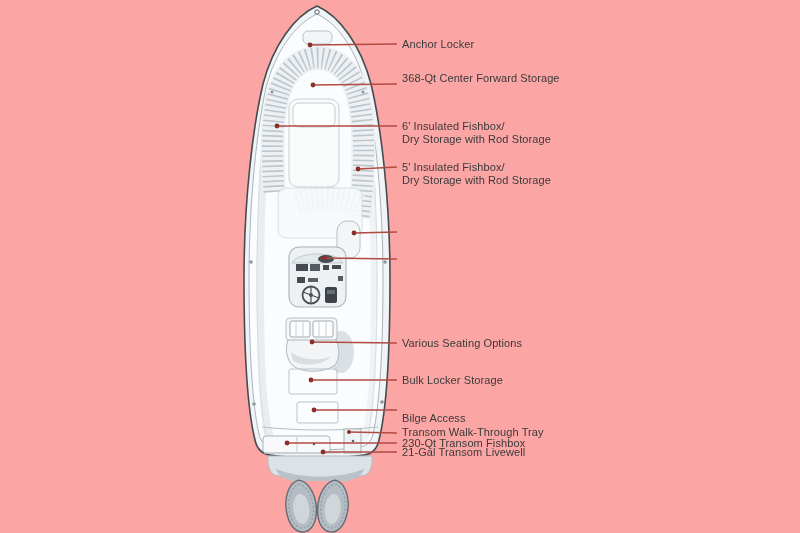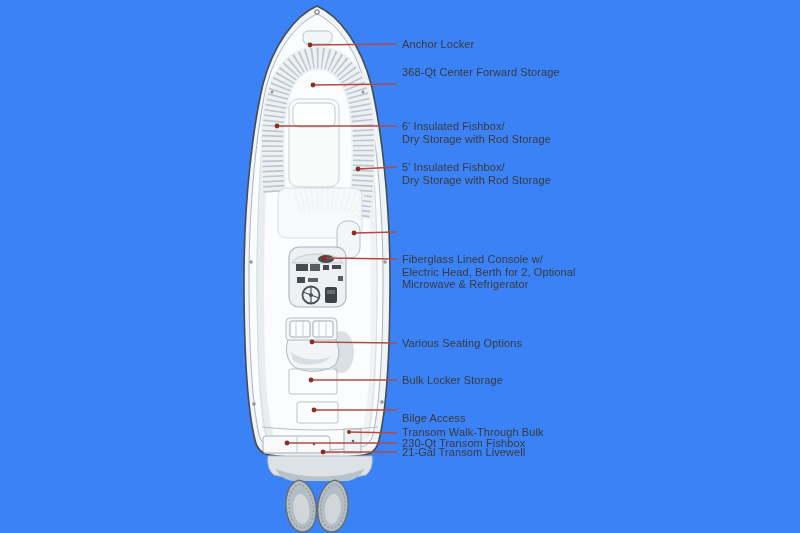--- a/index.html
+++ b/index.html
@@ -1,16 +1,16 @@
 <!DOCTYPE html>
 <html><head>
 <meta charset="utf-8">
 <style>
   html,body{margin:0;padding:0;background:#ffffff;}
-  #stage{position:relative;width:800px;height:533px;background:#3b82f6;overflow:hidden;
+  #stage{position:relative;width:800px;height:533px;background:#fca5a5;overflow:hidden;
          font-family:"Liberation Sans",sans-serif;}
   #boat-svg{position:absolute;left:0;top:0;}
   .callout-label{
     position:absolute;left:402px;
     font-size:11px;line-height:12.5px;color:#3a3a3a;
     white-space:pre-line;letter-spacing:0.1px;
   }
   .tight{line-height:11.5px;}
 </style>
 </head>
@@ -157,28 +157,25 @@
       <circle cx="312" cy="342" r="2.4"></circle>
         <circle cx="311" cy="380" r="2.4"></circle>
       <circle cx="314" cy="410" r="2.4"></circle>
         <circle cx="349" cy="432" r="2"></circle>
       <circle cx="287" cy="443" r="2.4"></circle>
         <circle cx="323" cy="452" r="2.4"></circle>
     </g>
   </svg>
 
   <div class="callout-label" style="top:38px">Anchor Locker</div>
-  <div class="callout-label" style="top:66px">368-Qt Center Forward Storage</div>
+  <div class="callout-label" style="top:72px">368-Qt Center Forward Storage</div>
   <div class="callout-label" style="top:120px">6' Insulated Fishbox/
 Dry Storage with Rod Storage</div>
   <div class="callout-label" style="top:161px">5' Insulated Fishbox/
 Dry Storage with Rod Storage</div>
-  <div class="callout-label" style="top:253px">Fiberglass Lined Console w/
-Electric Head, Berth for 2, Optional
-Microwave &amp; Refrigerator</div>
   <div class="callout-label" style="top:337px">Various Seating Options</div>
   <div class="callout-label" style="top:374px">Bulk Locker Storage</div>
   <div class="callout-label" style="top:412px">Bilge Access</div>
-  <div class="callout-label tight" style="top:427px">Transom Walk-Through Bulk</div>
+  <div class="callout-label tight" style="top:427px">Transom Walk-Through Tray</div>
   <div class="callout-label tight" style="top:438px">230-Qt Transom Fishbox</div>
   <div class="callout-label tight" style="top:447px">21-Gal Transom Livewell</div>
 
 </div>
 
 </body></html>

